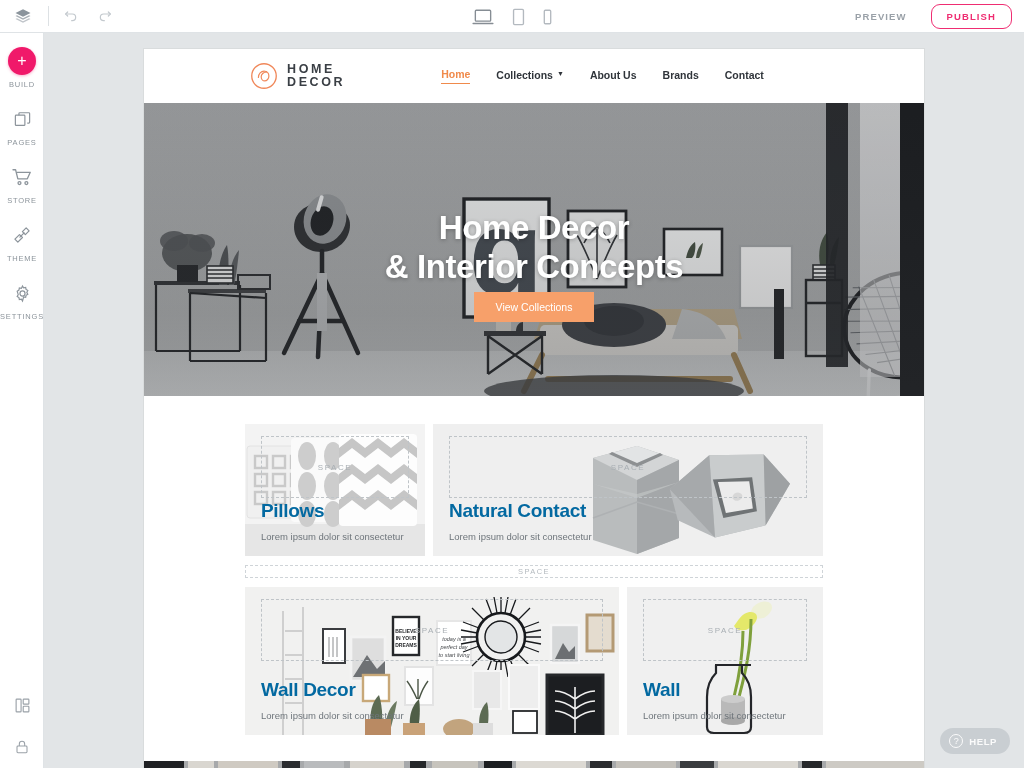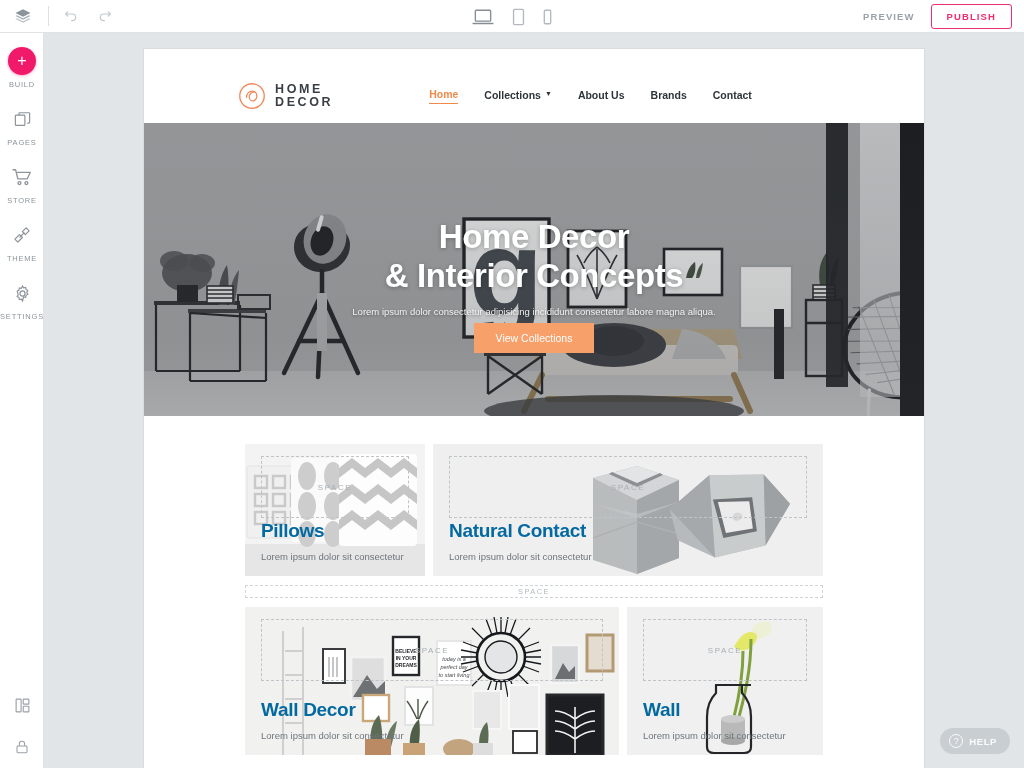--- a/index.html
+++ b/index.html
@@ -27,31 +27,31 @@
   .tb-center {
     position: absolute; left: 0; right: 0; top: 0; height: 33px;
     display: flex; align-items: center; justify-content: center; gap: 18px;
     pointer-events: none;
   }
   .tb-center > * { pointer-events: auto; }
   .dev-btn { display:flex; align-items:center; justify-content:center; }
 
   .tb-right {
     position: absolute; right: 12px; top: 0; height: 33px;
-    display: flex; align-items: center; gap: 16px;
+    display: flex; align-items: center; gap: 24px;
   }
   .preview-btn {
     font-size: 9.5px; letter-spacing: 1.1px; color: #9aa1a8;
     font-weight: 700; background: none; border: none;
     font-family: "Liberation Sans", sans-serif; cursor: pointer;
   }
   .publish-btn {
     font-size: 9.5px; letter-spacing: 1.1px; color: #ef2d72;
     font-weight: 700; background: #fff;
-    border: 1.4px solid #ef2d72; border-radius: 3px;
+    border: 1.4px solid #ef2d72; border-radius: 9px;
     padding: 6px 15px; cursor: pointer;
     font-family: "Liberation Sans", sans-serif;
   }
 
   
   .rail {
     position: absolute; top: 33px; left: 0;
     width: 44px; height: 735px;
     background: #ffffff;
     border-right: 1px solid #dfe3e6;
@@ -86,21 +86,21 @@
   .page {
     position: absolute; left: 99px; top: 16px;
     width: 780px; min-height: 735px;
     background: #ffffff;
     box-shadow: 0 0 0 1px rgba(0,0,0,.04);
   }
 
   
   .site-header {
     height: 54px; display: flex; align-items: center;
-    padding: 0 24px; background: #fff; margin-top: 20px;
+    padding: 0 36px; background: #fff;
   }
   .logo { display: flex; align-items: center; gap: 9px; margin-left: 70px; }
   .logo-mark { width: 28px; height: 28px; }
   .logo-text { line-height: 1.08; }
   .logo-l1, .logo-l2 {
     font-size: 12.5px; font-weight: 700; letter-spacing: 2.6px; color: #3a3f45;
   }
   .site-nav {
     display: flex; align-items: center; gap: 26px;
     margin-left: 96px;
@@ -476,21 +476,20 @@
         <rect x="756" y="0" width="28" height="293" fill="#17191c"></rect>
         <rect x="630" y="186" width="10" height="70" fill="#1d1f22"></rect>
       </svg>
       <div class="hero-overlay"></div>
 
       <div class="hero-content">
         <div class="hero-h1">
           <div>Home Decor</div>
           <div>&amp; Interior Concepts</div>
         </div>
-        <div class="hero-sub">Lorem ipsum dolor consectetur adipisicing incididunt consectetur labore magna aliqua.</div>
         <button class="hero-btn">View Collections</button>
       </div>
     </div>
 
     <div class="cards-section">
 
       <div class="cards-row">
 
         <div class="card" style="width:180px">
           <svg class="card-photo" viewBox="0 0 180 132" preserveAspectRatio="xMidYMid slice">

